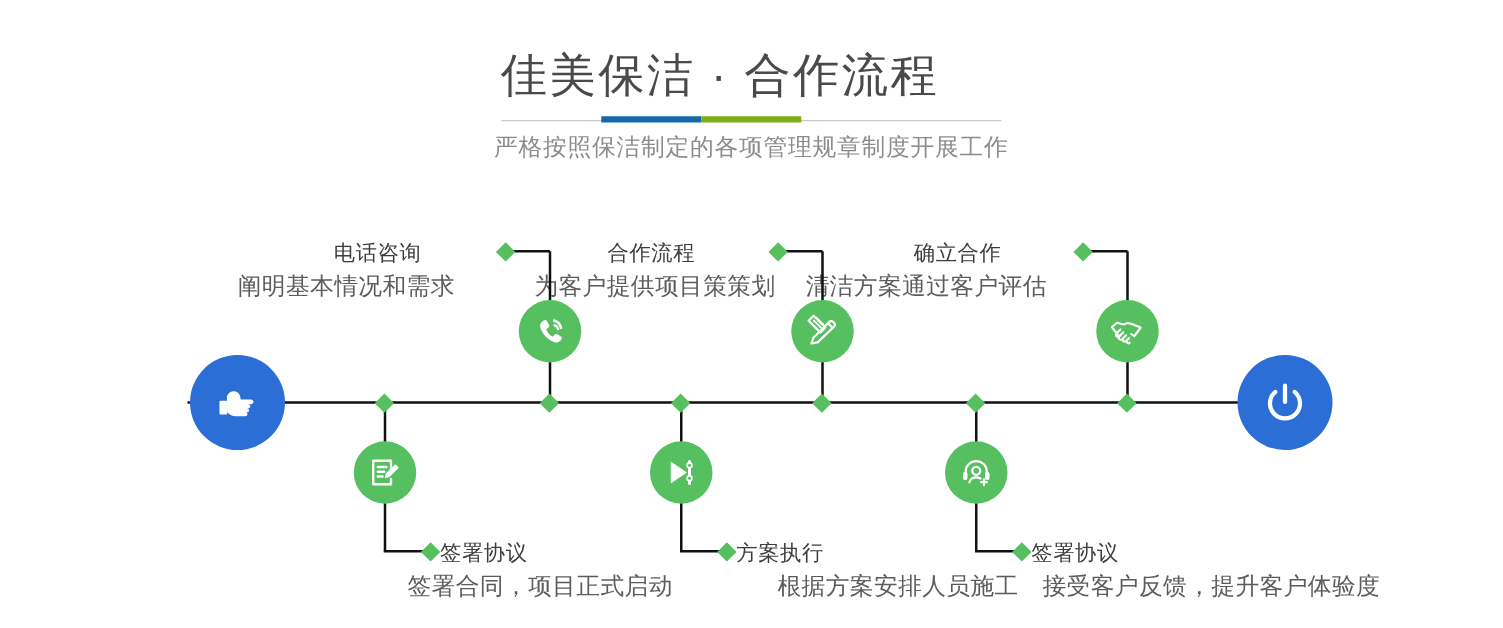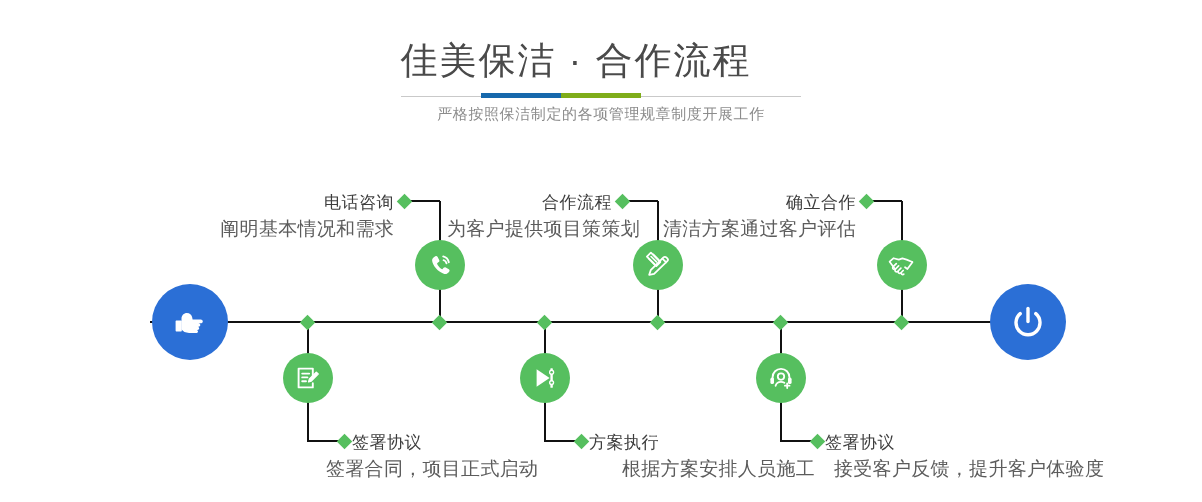--- a/index.html
+++ b/index.html
@@ -61,21 +61,21 @@
     width: 80px;
     height: 5px;
     background: #7fad1a;
   }
   .page-subtitle {
     position: absolute;
     left: 0;
     top: 105px;
     width: 1202px;
     text-align: center;
-    font-size: 15px;
+    font-size: 19px;
     color: #8c8c8c;
     letter-spacing: 0.6px;
     white-space: nowrap;
   }
 
   
   .axis {
     position: absolute;
     left: 150px;
     top: 321px;
@@ -141,21 +141,21 @@
     white-space: nowrap;
     letter-spacing: 0.5px;
   }
   .lbl-desc {
     position: absolute;
     font-size: 19px;
     color: #5c5c5c;
     white-space: nowrap;
     letter-spacing: 0.3px;
   }
-  .lbl-title.ra, .lbl-desc.ra { text-align: right; }
+  .lbl-title.ra, .lbl-desc.ra { text-align: center; }
 </style>
 </head>
 <body>
 
 <div id="stage">
 
   <div class="page-title">佳美保洁 · 合作流程</div>
 
   <div class="divider">
     <div class="hair"></div>

